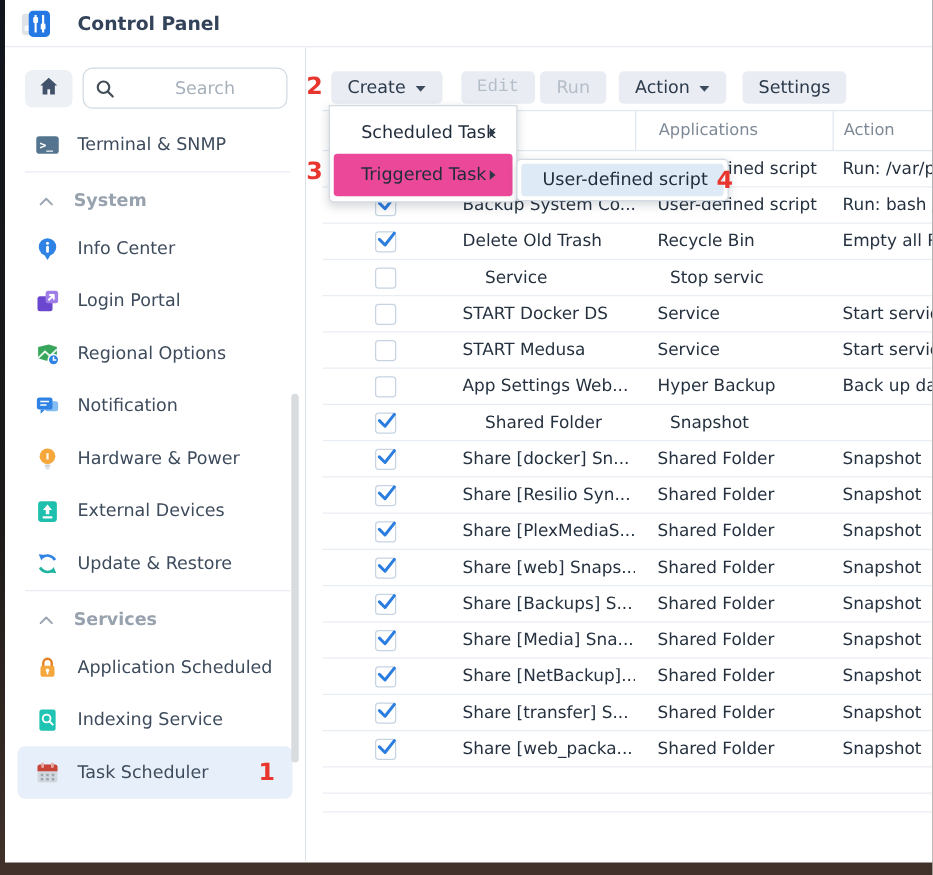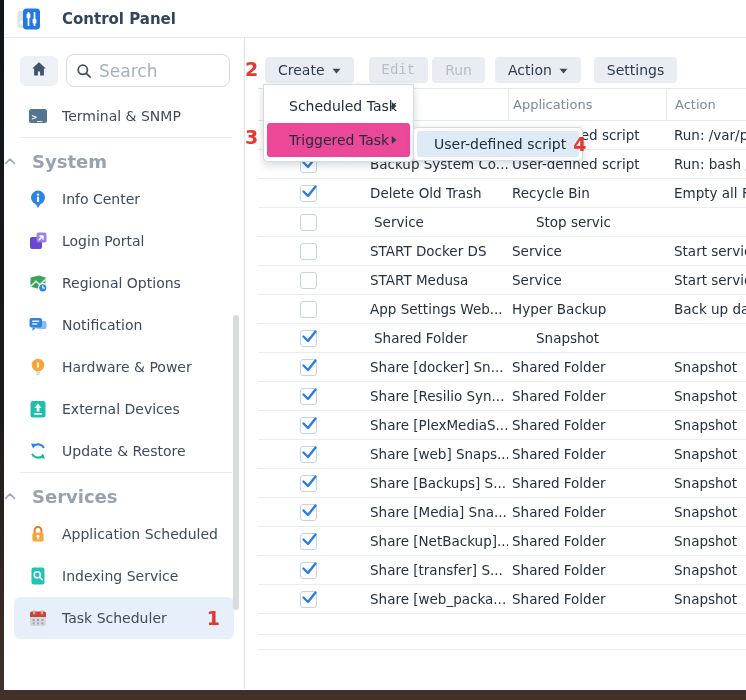--- a/index.html
+++ b/index.html
@@ -16,29 +16,29 @@
   .titlebar .app-icon { width:26px; height:26px; display:inline-flex; }
   .title { font-size:15px; font-weight:bold; color:#33435a; }
 
   .body-row { display:flex; height:651px; }
 
   
   .sidebar { width:241px; min-width:241px; border-right:1px solid #dde3ea; position:relative; padding-top:16px; background:#fff; }
   .search-row { display:flex; align-items:center; padding:0 14px 0 16px; gap:8px; }
   .home-btn { width:38px; height:30px; background:#edf0f4; border-radius:6px; display:flex; align-items:center; justify-content:center; flex:none; cursor:pointer; }
   .search-box { flex:1; height:33px; border:1px solid #d2dae2; border-radius:8px; display:flex; align-items:center; padding-left:9px; gap:7px; background:#fff; }
-  .search-box input { border:none; outline:none; width:100%; font-size:17px; color:#0c4a6e; font-family:inherit; background:transparent; }
+  .search-box input { border:none; outline:none; width:100%; font-size:14px; color:#0c4a6e; font-family:inherit; background:transparent;text-align:center; }
   .search-box input::placeholder { color:#a7b1bc; }
 
   .nav-item { height:42px; display:flex; align-items:center; padding-left:24px; gap:14px; font-size:14px; color:#3d4b5c; cursor:pointer; white-space:nowrap; }
   .nav-item .icon { width:20px; height:20px; display:inline-flex; flex:none; }
   .nav-item.first { margin-top:8px; }
   .nav-item.selected { background:#e7f0fa; border-radius:6px; margin-left:10px; margin-right:10px; padding-left:14px; }
   .nav-divider { height:1px; background:#e8ecf1; margin:0 12px 0 16px; }
-  .section-header { height:34px; margin-top:6px; display:flex; align-items:center; gap:16px; color:#97a2ae; font-size:18px; font-weight:bold; cursor:pointer; }
+  .section-header { height:34px; margin-top:6px; display:flex; align-items:center; padding-left:27px; gap:16px; color:#97a2ae; font-size:14px; font-weight:bold; cursor:pointer; }
   .scroll-thumb { position:absolute; left:229px; top:277px; width:6px; height:295px; background:#d9dcdf; border-radius:3px; }
 
   
   .ann { color:#e8352e; font-weight:bold; font-size:19px; line-height:1; }
   .ann.abs { position:absolute; z-index:40; }
   .ann-1 { margin-left:26px; }
   .ann-2 { left:0; top:22px; }
   .ann-3 { left:0; top:90px; }
   .ann-4 { margin-left:7px; }
 
@@ -48,21 +48,21 @@
   .tbtn { height:26px; background:#e9edf3; border:none; border-radius:4px; padding:0 13px; font-size:14px; font-family:inherit; color:#2c3a4c; display:inline-flex; align-items:center; gap:7px; cursor:pointer; }
   .tbtn.disabled { color:#b4bdc8; cursor:default; }
   .tbtn .caret { display:inline-flex; margin-top:2px; }
 
   
   .table { margin-left:13px; }
   .thead { display:flex; height:33px; border-top:1px solid #e2e8ef; border-bottom:1px solid #e2e8ef; align-items:stretch; color:#7e8a96; font-size:13px; }
   .th { display:flex; align-items:center; }
   .col-check { width:112px; flex:none; }
   .col-name  { width:138px; flex:none; overflow:hidden; white-space:nowrap; }
-  .col-app   { width:158px; flex:none; padding-left:4px; overflow:hidden; white-space:nowrap; }
+  .col-app   { width:158px; flex:none; padding-left:18px; overflow:hidden; white-space:nowrap; }
   .col-action{ flex:1; padding-left:8px; overflow:hidden; white-space:nowrap; }
   .th.col-app, .th.col-action { border-left:1px solid #e2e8ef; }
   .trow { display:flex; height:29px; border-bottom:1px solid #e9eef4; align-items:center; font-size:13.5px; color:#25313f; }
   .cell { display:flex; align-items:center; height:100%; }
   .checkbox { width:17px; height:17px; border:1px solid #c6d3e1; border-radius:3px; background:#fff; margin-left:42px; position:relative; cursor:pointer; flex:none; }
   .checkbox svg { position:absolute; left:1px; top:-1px; overflow:visible; }
   .empty-row { border-bottom:1px solid #e9eef4; }
   .empty-row.r1 { height:21px; }
   .empty-row.r2 { height:15px; }
 

